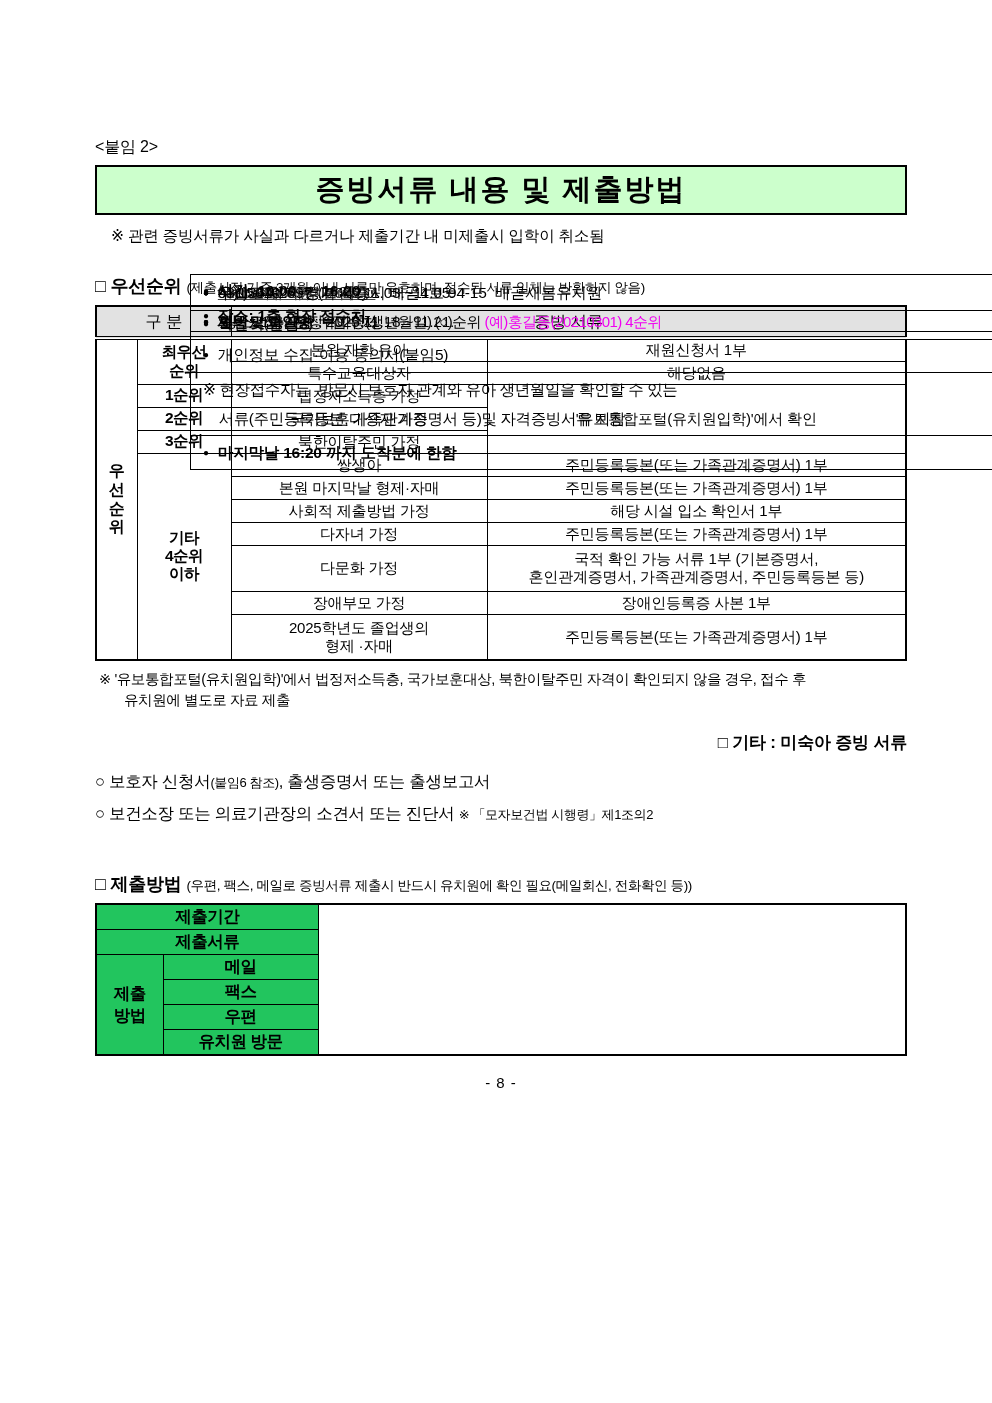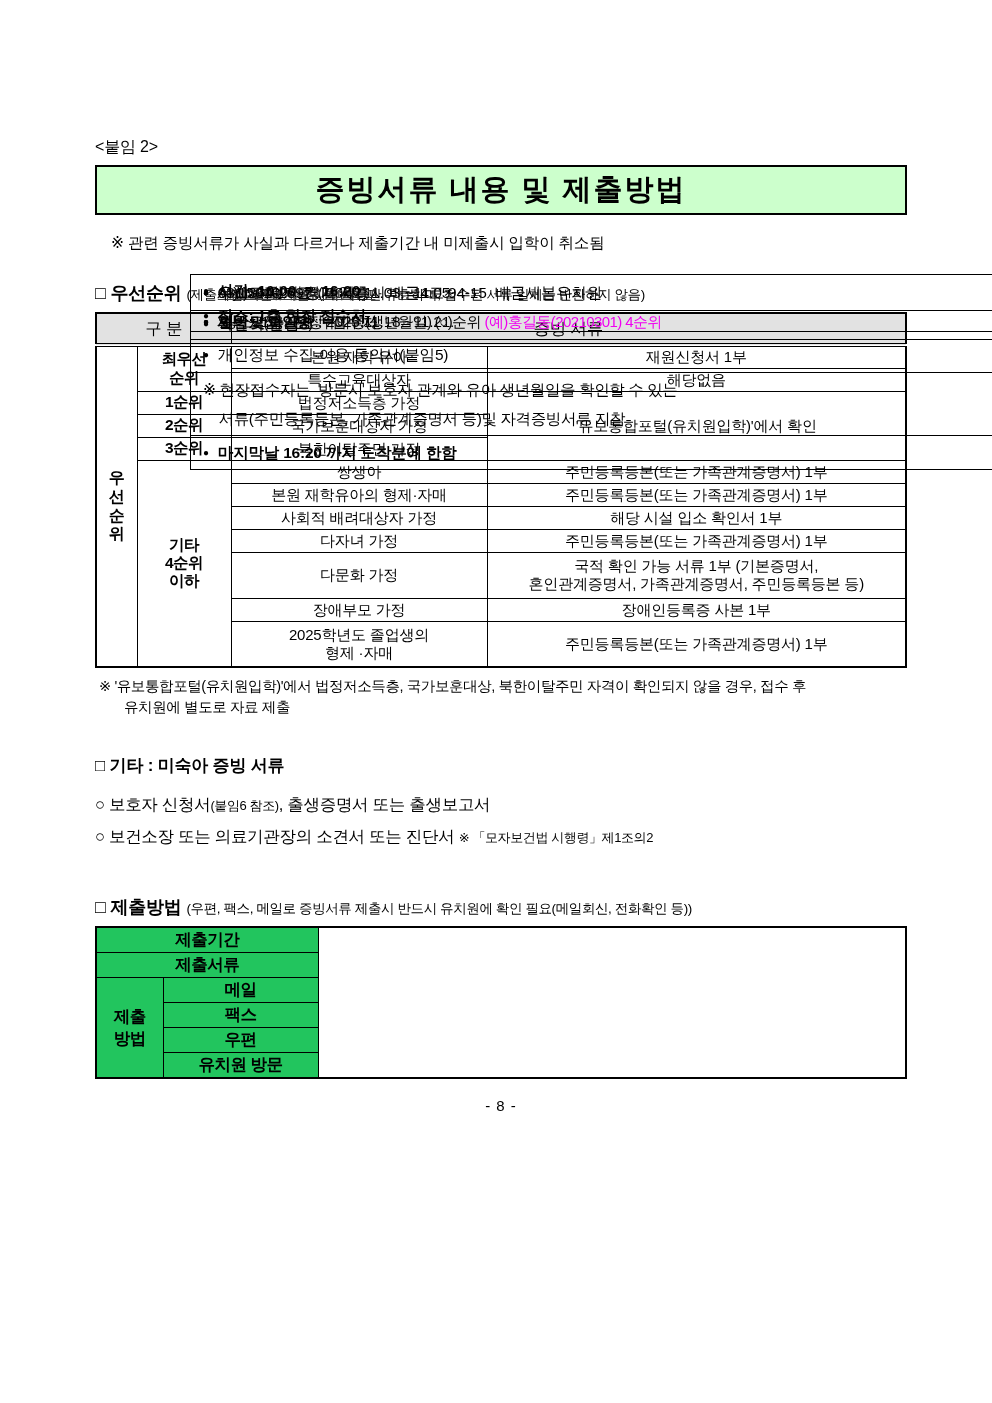--- a/index.html
+++ b/index.html
@@ -16,21 +16,21 @@
   .content { position:absolute; left:95px; top:137px; width:812px; }
 
   
   .attach-label { font-size:16px; margin-bottom:7px; }
   .title-box {
     border:2px solid #000;
     background:#ccffcc;
     height:50px;
     display:flex; align-items:center; justify-content:center;
     font-size:29px; font-weight:bold; letter-spacing:2px;
-    margin-bottom:18px;
+    margin-bottom:11px;
   }
   .title-note { font-size:15.5px; padding-left:16px; margin-bottom:27px; }
 
   
   .sec-heading { font-size:18px; font-weight:bold; margin-bottom:7px; }
   .sec-heading .light { font-size:13.5px; font-weight:normal; letter-spacing:-0.4px; }
 
   
   table { border-collapse:collapse; table-layout:fixed; width:100%; }
   .t1 { border:2px solid #000; }
@@ -47,21 +47,21 @@
 
   .t1-footnote {
     margin-top:8px; margin-left:4px;
     font-size:14.5px; line-height:1.45;
     padding-left:25px; text-indent:-25px;
     white-space:pre-line;
     letter-spacing:-0.4px;
   }
 
   
-  .etc-heading { font-size:17px; font-weight:bold; margin:36px 0 12px 0; }
+  .etc-heading { font-size:17px; font-weight:bold; margin:20px 0 12px 0;text-align:right; }
   .etc-item { font-size:16.5px; line-height:31px; letter-spacing:-0.3px; }
   .etc-item .small { font-size:13px; letter-spacing:-0.4px; }
 
   
   .submit-heading { margin-top:42px; }
 
   
   .t2 { border:2px solid #000; }
   .t2 td { border:1px solid #000; vertical-align:middle; }
   .t2 .lbl {
@@ -142,25 +142,25 @@
         <td>북한이탈주민 가정</td>
       </tr>
       <tr>
         <td class="tier" rowspan="7">기타
 4순위
 이하</td>
         <td>쌍생아</td>
         <td>주민등록등본(또는 가족관계증명서) 1부</td>
       </tr>
       <tr>
-        <td>본원 재학유아의 형제·자매</td>
-        <td>주민등록등본(또는 가족관계증명서) 1부</td>
-      </tr>
-      <tr>
-        <td>사회적 배려대상자 가정</td>
+        <td>본원 마지막날 형제·자매</td>
+        <td>주민등록등본(또는 가족관계증명서) 1부</td>
+      </tr>
+      <tr>
+        <td>사회적 제출방법 가정</td>
         <td>해당 시설 입소 확인서 1부</td>
       </tr>
       <tr>
         <td>다자녀 가정</td>
         <td>주민등록등본(또는 가족관계증명서) 1부</td>
       </tr>
       <tr class="tall">
         <td>다문화 가정</td>
         <td class="ml">국적 확인 가능 서류 1부 (기본증명서,
 혼인관계증명서, 가족관계증명서, 주민등록등본 등)</td>

